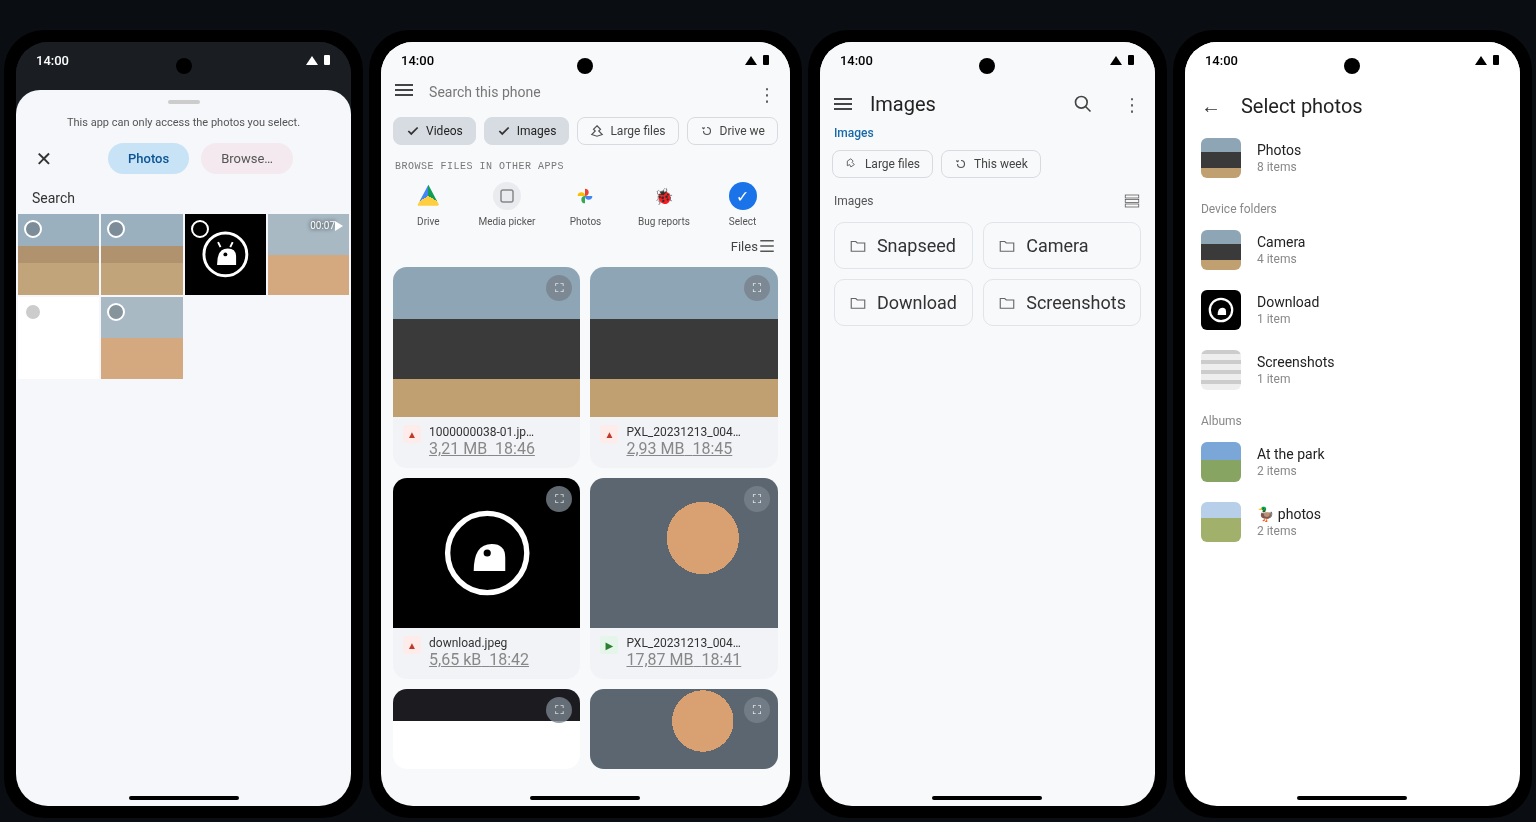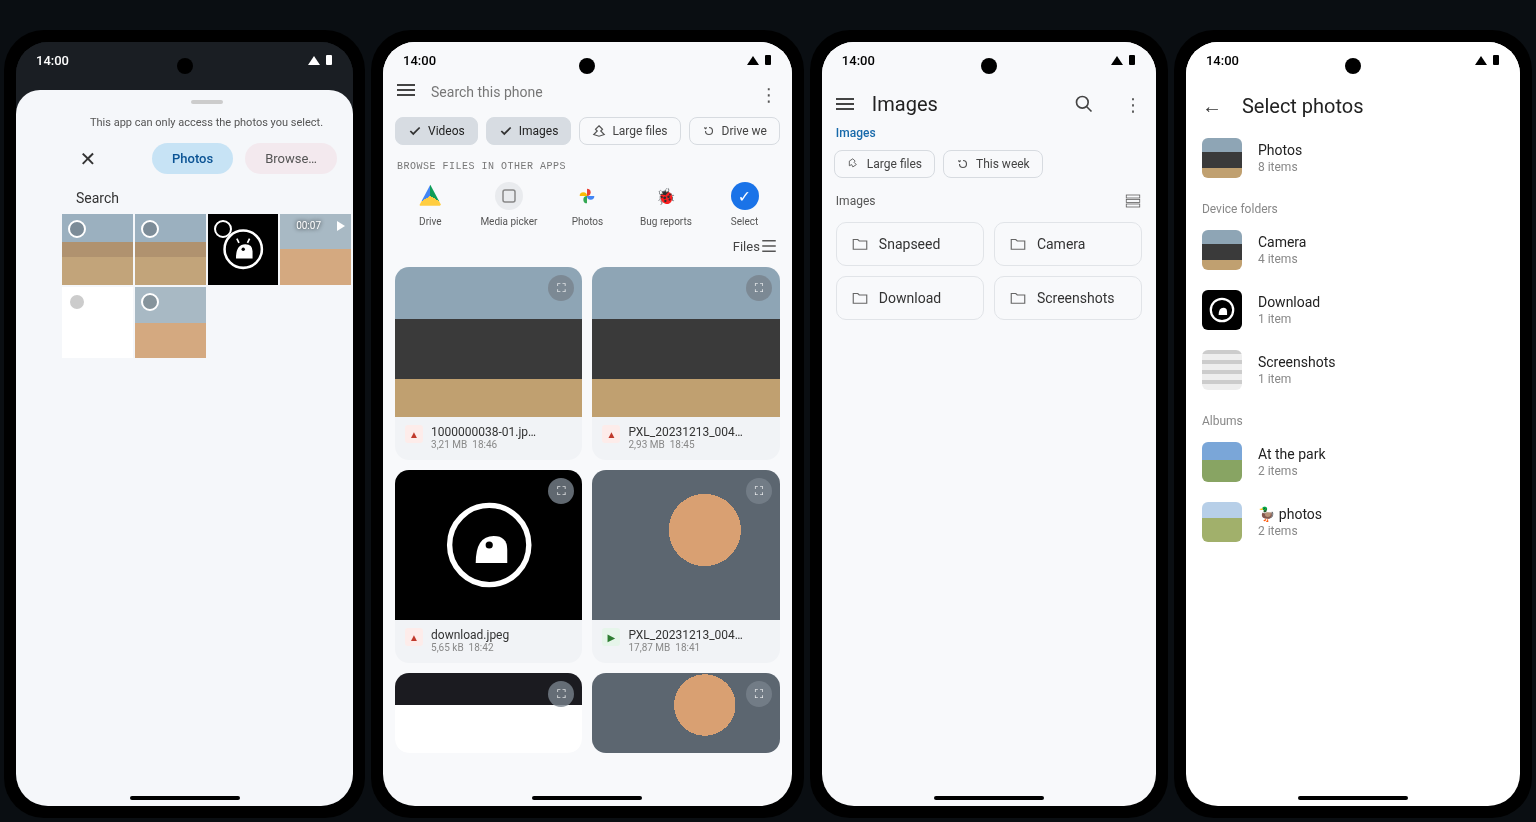--- a/index.html
+++ b/index.html
@@ -70,21 +70,20 @@
   
   .p1-screen { background: #1a1e23; }
   .sheet {
     flex: 1;
     background: #f5f7fa;
     border-radius: 24px 24px 0 0;
     margin-top: 12px;
     display: flex;
     flex-direction: column;
     overflow: hidden;
-    padding-left: 44px;
   }
   .drag-handle {
     width: 32px; height: 4px; background: #ccc;
     border-radius: 4px; margin: 10px auto 6px;
   }
   .sheet-msg { text-align: center; font-size: 11px; color: #555; margin: 6px 0 14px; }
   .sheet-tabs {
     display: flex; align-items: center; padding: 0 16px; gap: 12px; margin-bottom: 10px;
   }
   .close-x {
@@ -105,21 +104,21 @@
   }
   .sel-ring {
     position: absolute; top:6px; left:6px; width:18px; height:18px;
     border: 2px solid #fff; border-radius:50%; background: rgba(0,0,0,.2);
   }
   .thumb-bg1 { background: linear-gradient(180deg,#9bb0bf 40%,#b0926f 40%,#b0926f 60%,#c2a47a 60%); }
   .thumb-bg-dark { background:#000; display:flex;align-items:center;justify-content:center; }
   .thumb-bg-person { background: linear-gradient(180deg,#a8b9c4 50%,#d4a980 50%); }
   .thumb-bg-web { background:#fff; }
   .vid-badge {
-    position:absolute; top:6px; right:6px; display:flex; align-items:center; gap:16px;
+    position:absolute; top:6px; right:6px; display:flex; align-items:center; gap:0;
     color:#fff; font-size:10px; text-shadow:0 0 4px #000;
   }
   .play-tri { width:0;height:0;border-style:solid;border-width:5px 0 5px 8px;border-color:transparent transparent transparent #fff; }
 
   
   .p2-screen { background: #f8f9fb; }
   .appbar2 { display:flex; align-items:flex-start; padding: 6px 14px; gap:16px; }
   .ham { width:18px; display:flex; flex-direction:column; gap:3px; }
   .ham span { height:2px; background:#444; }
   .search-pl { flex:1; font-size:14px; color:#777; }
@@ -149,32 +148,32 @@
   .expand-ic {
     position:absolute; top:8px; right:8px; width:26px; height:26px;
     background:rgba(120,130,140,.8); border-radius:50%;
     display:flex;align-items:center;justify-content:center; color:#fff; font-size:12px;
   }
   .file-meta { padding:8px 10px 10px; display:flex; gap:8px; align-items:flex-start; }
   .ftype { width:18px; height:18px; flex-shrink:0; border-radius:3px; display:flex;align-items:center;justify-content:center;font-size:10px; }
   .ftype-img { background:#fdecea; color:#c0392b; }
   .ftype-vid { background:#e6f5ea; color:#2e7d32; }
   .file-text .fname { font-size:12px; color:#333; white-space:nowrap; overflow:hidden; text-overflow:ellipsis; max-width:120px; }
-  .file-text .fmeta { font-size:10px; color:#888; }
+  .file-text .fmeta { font-size:16px; color:#888;text-decoration:underline; }
 
   
   .p3-screen { background:#f8f9fb; }
   .appbar3 { display:flex; align-items:center; padding:14px 14px 6px; gap:18px; }
   .title3 { font-size:20px; color:#222; flex:1; }
   .crumb { padding:4px 14px; font-size:12px; color:#1769aa; font-weight:500; }
   .folder-hdr { display:flex; align-items:center; justify-content:space-between; padding:8px 14px; font-size:12px; color:#555; }
   .folder-grid { display:grid; grid-template-columns:1fr 1fr; gap:10px; padding:4px 14px; }
   .folder {
     display:flex; align-items:center; gap:10px; border:1px solid #e1e4e8;
-    border-radius:10px; padding:12px 14px; font-size:14px; color:#333;
+    border-radius:10px; padding:12px 14px; font-size:18px; color:#333;
   }
 
   
   .p4-screen { background:#fff; }
   .appbar4 { display:flex; align-items:center; gap:20px; padding:16px 16px 10px; }
   .back-arrow { font-size:20px; color:#333; }
   .title4 { font-size:20px; color:#222; }
   .list-item {
     display:flex; align-items:center; gap:16px; padding:10px 16px;
   }

